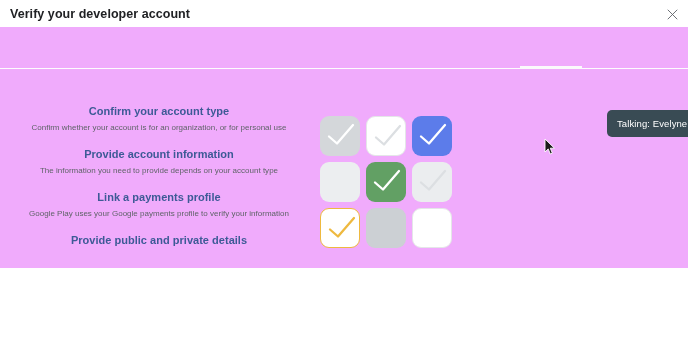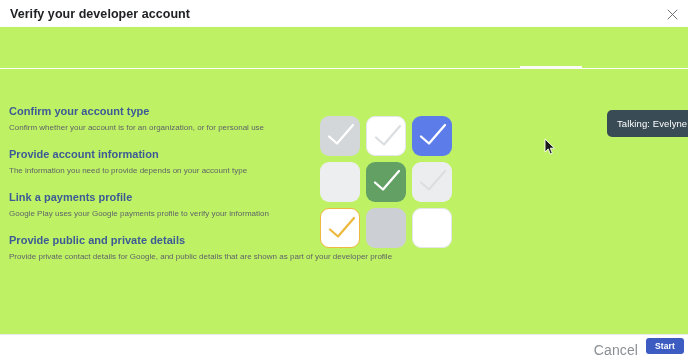--- a/index.html
+++ b/index.html
@@ -12,23 +12,24 @@
     width: 688px;
     height: 359px;
     overflow: hidden;
     font-family: "Liberation Sans", sans-serif;
     -webkit-font-smoothing: antialiased;
   }
 
   #dialog {
     position: relative;
     width: 688px;
-    height: 359px;
-    background: #bef264;
+    height: 268px;
+    background: #f0abfc;
     overflow: hidden;
+    text-align: center;
   }
 
   
   #header {
     position: absolute;
     left: 0;
     top: 0;
     width: 688px;
     height: 27px;
     background: #ffffff;
@@ -249,21 +250,20 @@
       <div class="step">
         <div class="step-title">Provide account information</div>
         <div class="step-desc">The information you need to provide depends on your account type</div>
       </div>
       <div class="step">
         <div class="step-title">Link a payments profile</div>
         <div class="step-desc">Google Play uses your Google payments profile to verify your information</div>
       </div>
       <div class="step">
         <div class="step-title">Provide public and private details</div>
-        <div class="step-desc">Provide private contact details for Google, and public details that are shown as part of your developer profile</div>
       </div>
     </div>
 
     <div id="illustration">
         <div class="cbox v-gray-filled">
           <svg viewBox="0 0 40 40">
             <path d="M9 20.5 L17 27.5 L33 9" fill="none" stroke="#ffffff" stroke-width="2.3" stroke-linecap="round" stroke-linejoin="round"></path>
           </svg>
         </div>
         <div class="cbox v-white-outline">

